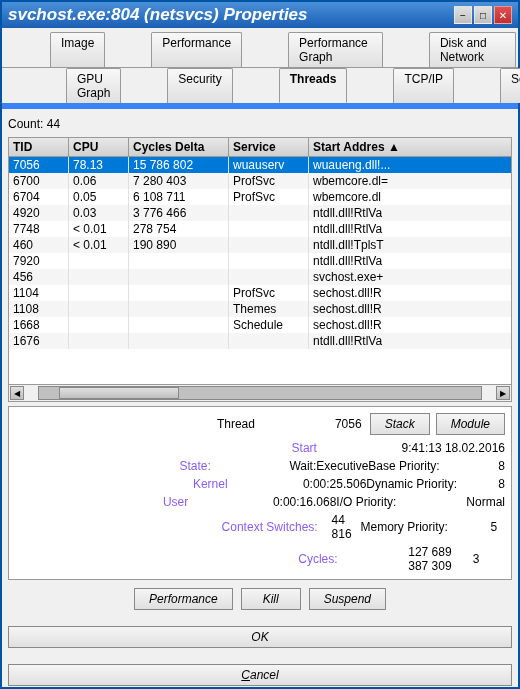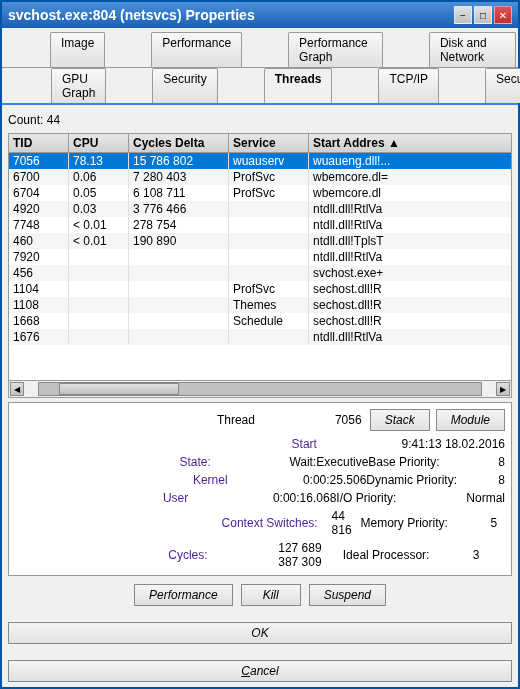--- a/index.html
+++ b/index.html
@@ -1,24 +1,24 @@
 <!DOCTYPE html>
 <html><head>
   <meta charset="utf-8">
   <style>
     * { box-sizing: border-box; margin: 0; padding: 0; font-family: 'Segoe UI', Tahoma, Arial, sans-serif; font-size: 12px; }
     body { background: #ece9d8; width: 520px; height: 689px; overflow: hidden; }
     .window { width: 520px; height: 689px; background: #f0f0f0; border: 2px solid #0054a6; display: flex; flex-direction: column; }
     .title-bar { background: linear-gradient(to bottom, #4a90d9 0%, #1a5fb4 100%); color: white; padding: 4px 6px; display: flex; align-items: center; justify-content: space-between; height: 26px; }
-    .title-bar-text { font-size: 14px; font-weight: bold; }
+    .title-bar-text { font-size: 17px; font-weight: bold; font-style: italic; }
     .title-bar-controls { display: flex; gap: 2px; }
     .title-btn { width: 18px; height: 18px; font-size: 10px; border: 1px solid rgba(255,255,255,0.5); background: linear-gradient(to bottom, #e0e0e0, #c0c0c0); color: #000; cursor: pointer; display: flex; align-items: center; justify-content: center; }
     .title-btn.close { background: linear-gradient(to bottom, #e05050, #c03030); color: white; }
     .tabs-row1 { display: flex; background: #f0f0f0; border-bottom: 1px solid #999; padding-top: 4px; padding-left: 4px; }
-    .tabs-row2 { display: flex; background: #f0f0f0; border-bottom: 2px solid #3b82f6; padding-left: 5px; }
+    .tabs-row2 { display: flex; background: #f0f0f0; border-bottom: 6px solid #3b82f6; padding-left: 20px; }
     .tab { padding: 3px 10px; border: 1px solid #999; border-bottom: none; background: linear-gradient(to bottom, #f8f8f8, #e0e0e0); margin-right: 2px; cursor: pointer; color: #000; border-radius: 2px 2px 0 0; margin-left: 44px; }
     .tab.active { background: #f0f0f0; border-bottom: 1px solid #f0f0f0; font-weight: bold; z-index: 1; }
     .content { flex: 1; padding: 6px; display: flex; flex-direction: column; gap: 4px; }
     .count-line { font-size: 12px; padding: 2px 0; }
     .table-container { border: 1px solid #999; background: white; flex: 0 0 auto; height: 265px; overflow: hidden; display: flex; flex-direction: column; }
     .table-header { display: grid; grid-template-columns: 60px 60px 100px 80px 1fr; background: linear-gradient(to bottom, #e8e8e8, #d0d0d0); border-bottom: 1px solid #999; }
     .th { padding: 2px 4px; border-right: 1px solid #999; font-weight: bold; cursor: pointer; white-space: nowrap; overflow: hidden; }
     .th:last-child { border-right: none; }
     .table-body { overflow-y: auto; flex: 1; }
     .tr { display: grid; grid-template-columns: 60px 60px 100px 80px 1fr; }
@@ -26,21 +26,21 @@
     .tr:nth-child(even) { background: #f5f5f5; }
     .tr.selected { background: #0078d7; color: white; }
     .td { padding: 1px 4px; border-right: 1px solid #e0e0e0; white-space: nowrap; overflow: hidden; text-overflow: ellipsis; }
     .td:last-child { border-right: none; }
     .scrollbar-row { display: flex; align-items: center; border-top: 1px solid #999; background: #f0f0f0; padding: 1px; }
     .hscroll { flex: 1; height: 14px; background: #c0c0c0; border: 1px solid #888; display: flex; align-items: center; margin: 0 14px; }
     .hscroll-thumb { width: 120px; height: 12px; background: linear-gradient(to bottom, #e0e0e0, #c0c0c0); border: 1px solid #888; margin-left: 20px; }
     .scroll-btn { width: 14px; height: 14px; background: linear-gradient(to bottom, #e0e0e0, #c0c0c0); border: 1px solid #888; display: flex; align-items: center; justify-content: center; font-size: 8px; cursor: pointer; }
     .details-section { border: 1px solid #999; background: white; padding: 6px; display: flex; flex-direction: column; gap: 4px; align-items: flex-end; }
     .detail-row { display: flex; align-items: center; }
-    .detail-label { width: 110px; color: #4c1d95; }
+    .detail-label { width: 110px; color: #8b5cf6; }
     .detail-value { flex: 1; }
     .thread-header { display: flex; align-items: center; gap: 8px; margin-bottom: 2px; }
     .thread-label { width: 110px; }
     .thread-value { flex: 1; }
     .thread-buttons { display: flex; gap: 6px; }
     .btn { padding: 3px 14px; border: 1px solid #888; background: linear-gradient(to bottom, #f5f5f5, #e0e0e0); cursor: pointer; min-width: 60px; text-align: center; font-style: italic; }
     .bottom-buttons { display: flex; justify-content: flex-end; gap: 16px; padding: 6px; flex-direction: column; }
     .action-buttons { display: flex; justify-content: center; gap: 8px; padding: 4px 0; }
   </style>
 </head>
@@ -214,21 +214,20 @@
       </div>
       <div class="detail-row">
         <span class="detail-label">Context Switches:</span>
         <span style="flex:1">44 816</span>
         <span style="width:130px">Memory Priority:</span>
         <span style="flex:0.5">5</span>
       </div>
       <div class="detail-row">
         <span class="detail-label">Cycles:</span>
         <span style="flex:1">127 689 387 309</span>
-        <span style="width:130px">Ideal Processor:</span>
         <span style="flex:0.5">3</span>
       </div>
     </div>
 
     <div class="action-buttons">
       <button class="btn">Performance</button>
       <button class="btn">Kill</button>
       <button class="btn">Suspend</button>
     </div>
   </div>

